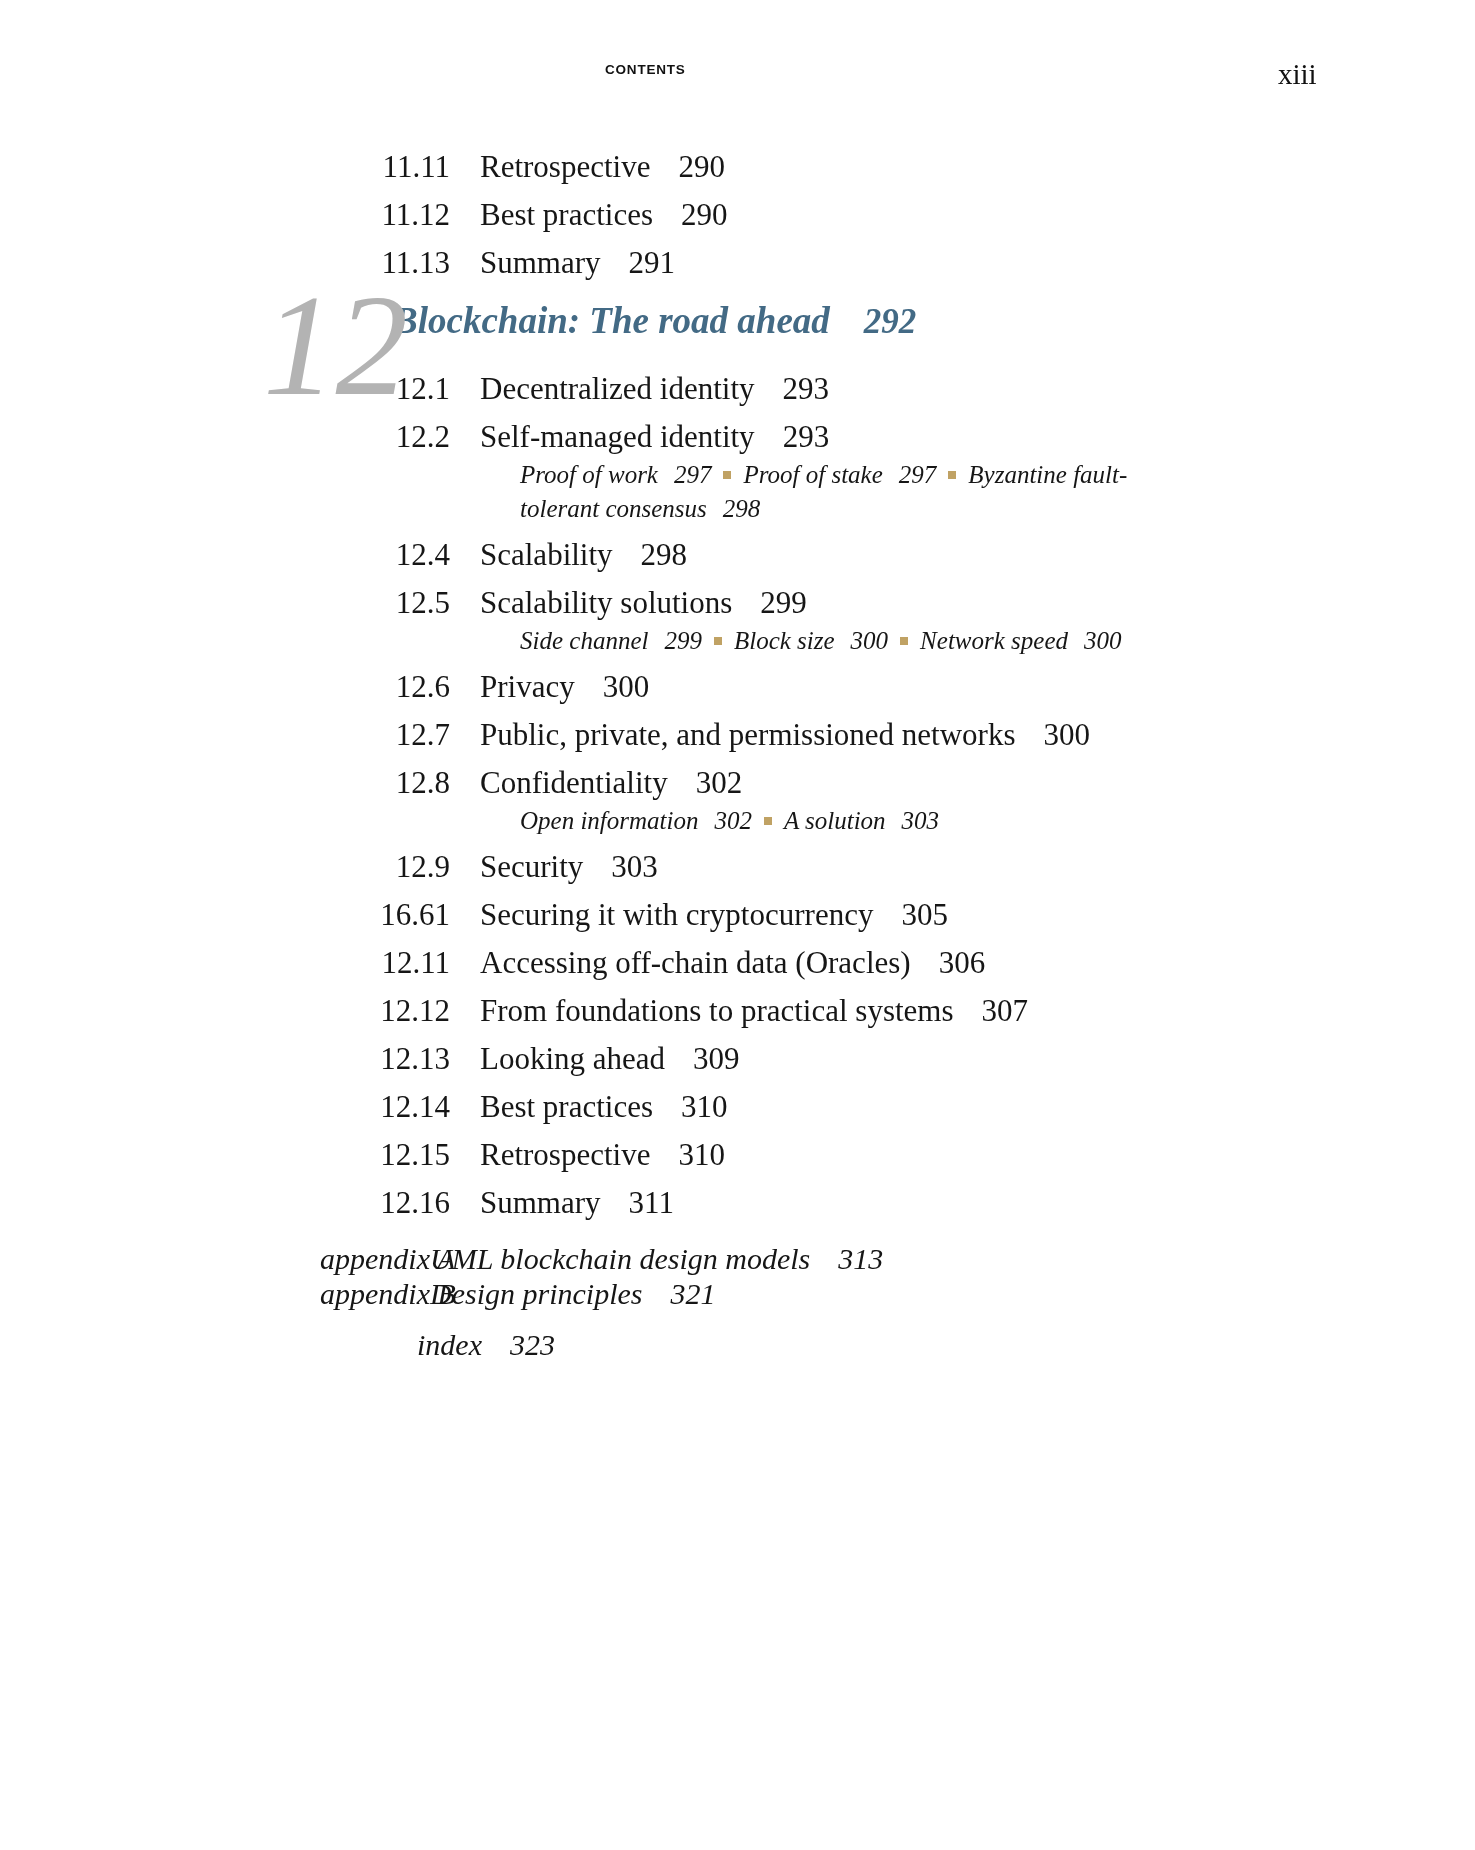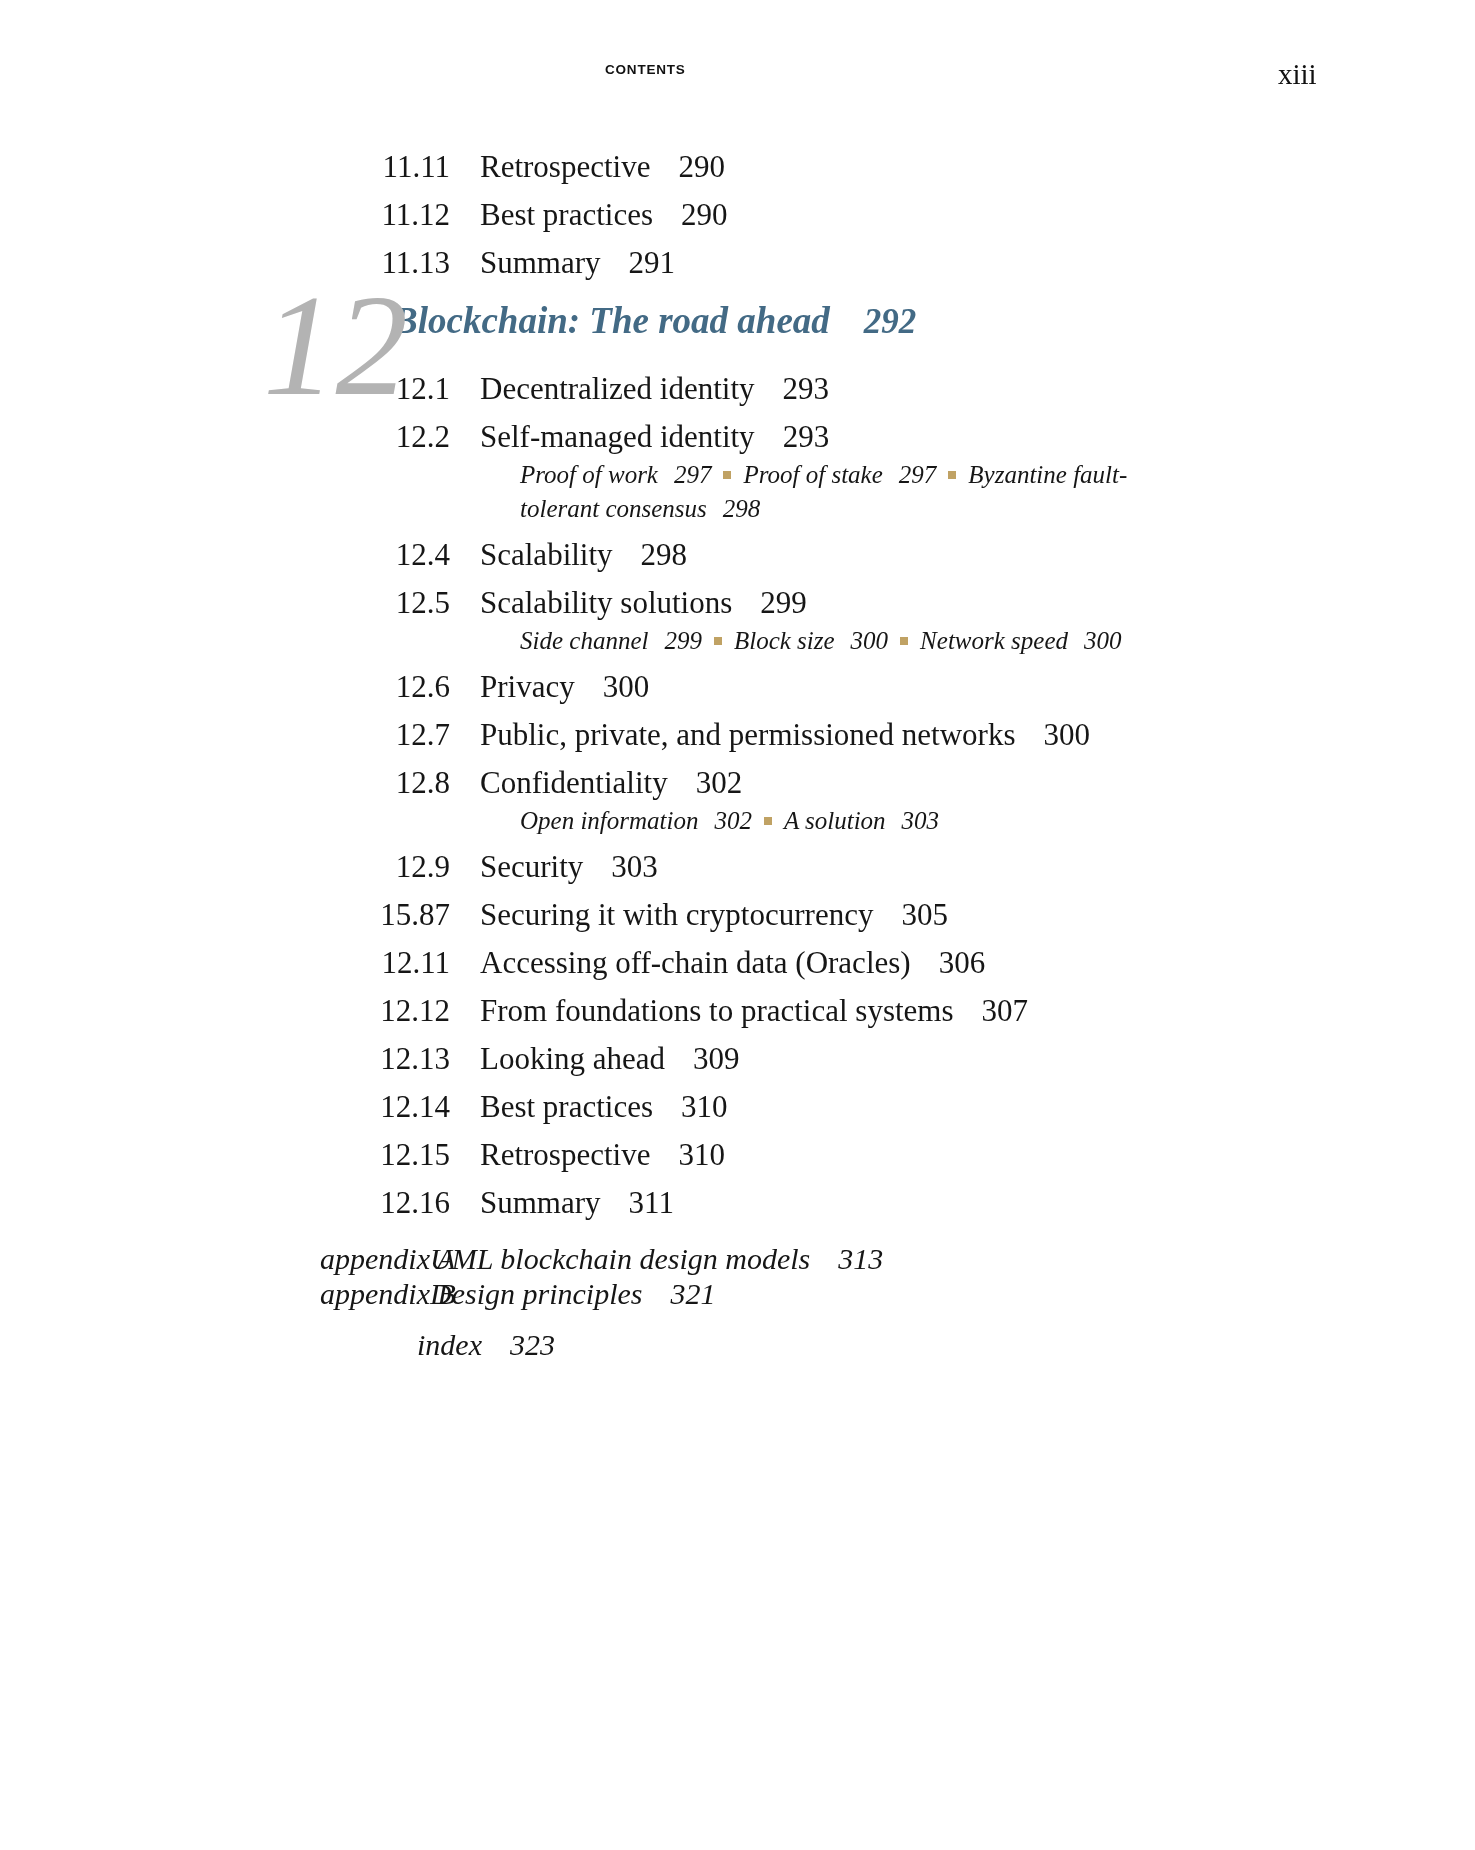--- a/index.html
+++ b/index.html
@@ -117,21 +117,21 @@
       <div class="row"><span class="num">12.2</span><span class="label">Self-managed identity</span><span class="pg">293</span></div>
       <div class="sub"><span class="sub-label">Proof of work</span><span class="sub-pg">297</span><span class="bullet"></span><span class="sub-label">Proof of stake</span><span class="sub-pg">297</span><span class="bullet"></span><span class="sub-label">Byzantine fault-tolerant consensus</span><span class="sub-pg">298</span></div>
       <div class="row"><span class="num">12.4</span><span class="label">Scalability</span><span class="pg">298</span></div>
       <div class="row"><span class="num">12.5</span><span class="label">Scalability solutions</span><span class="pg">299</span></div>
       <div class="sub"><span class="sub-label">Side channel</span><span class="sub-pg">299</span><span class="bullet"></span><span class="sub-label">Block size</span><span class="sub-pg">300</span><span class="bullet"></span><span class="sub-label">Network speed</span><span class="sub-pg">300</span></div>
       <div class="row"><span class="num">12.6</span><span class="label">Privacy</span><span class="pg">300</span></div>
       <div class="row"><span class="num">12.7</span><span class="label">Public, private, and permissioned networks</span><span class="pg">300</span></div>
       <div class="row"><span class="num">12.8</span><span class="label">Confidentiality</span><span class="pg">302</span></div>
       <div class="sub"><span class="sub-label">Open information</span><span class="sub-pg">302</span><span class="bullet"></span><span class="sub-label">A solution</span><span class="sub-pg">303</span></div>
       <div class="row"><span class="num">12.9</span><span class="label">Security</span><span class="pg">303</span></div>
-      <div class="row"><span class="num">15.87</span><span class="label">Securing it with cryptocurrency</span><span class="pg">305</span></div>
+      <div class="row"><span class="num">16.61</span><span class="label">Securing it with cryptocurrency</span><span class="pg">305</span></div>
       <div class="row"><span class="num">12.11</span><span class="label">Accessing off-chain data (Oracles)</span><span class="pg">306</span></div>
       <div class="row"><span class="num">12.12</span><span class="label">From foundations to practical systems</span><span class="pg">307</span></div>
       <div class="row"><span class="num">12.13</span><span class="label">Looking ahead</span><span class="pg">309</span></div>
       <div class="row"><span class="num">12.14</span><span class="label">Best practices</span><span class="pg">310</span></div>
       <div class="row"><span class="num">12.15</span><span class="label">Retrospective</span><span class="pg">310</span></div>
       <div class="row"><span class="num">12.16</span><span class="label">Summary</span><span class="pg">311</span></div>
     </div>
 
   <div id="back-rows">
       <div class="row back-row"><span class="num-app">appendix A</span><span class="label">UML blockchain design models</span><span class="pg">313</span></div>

